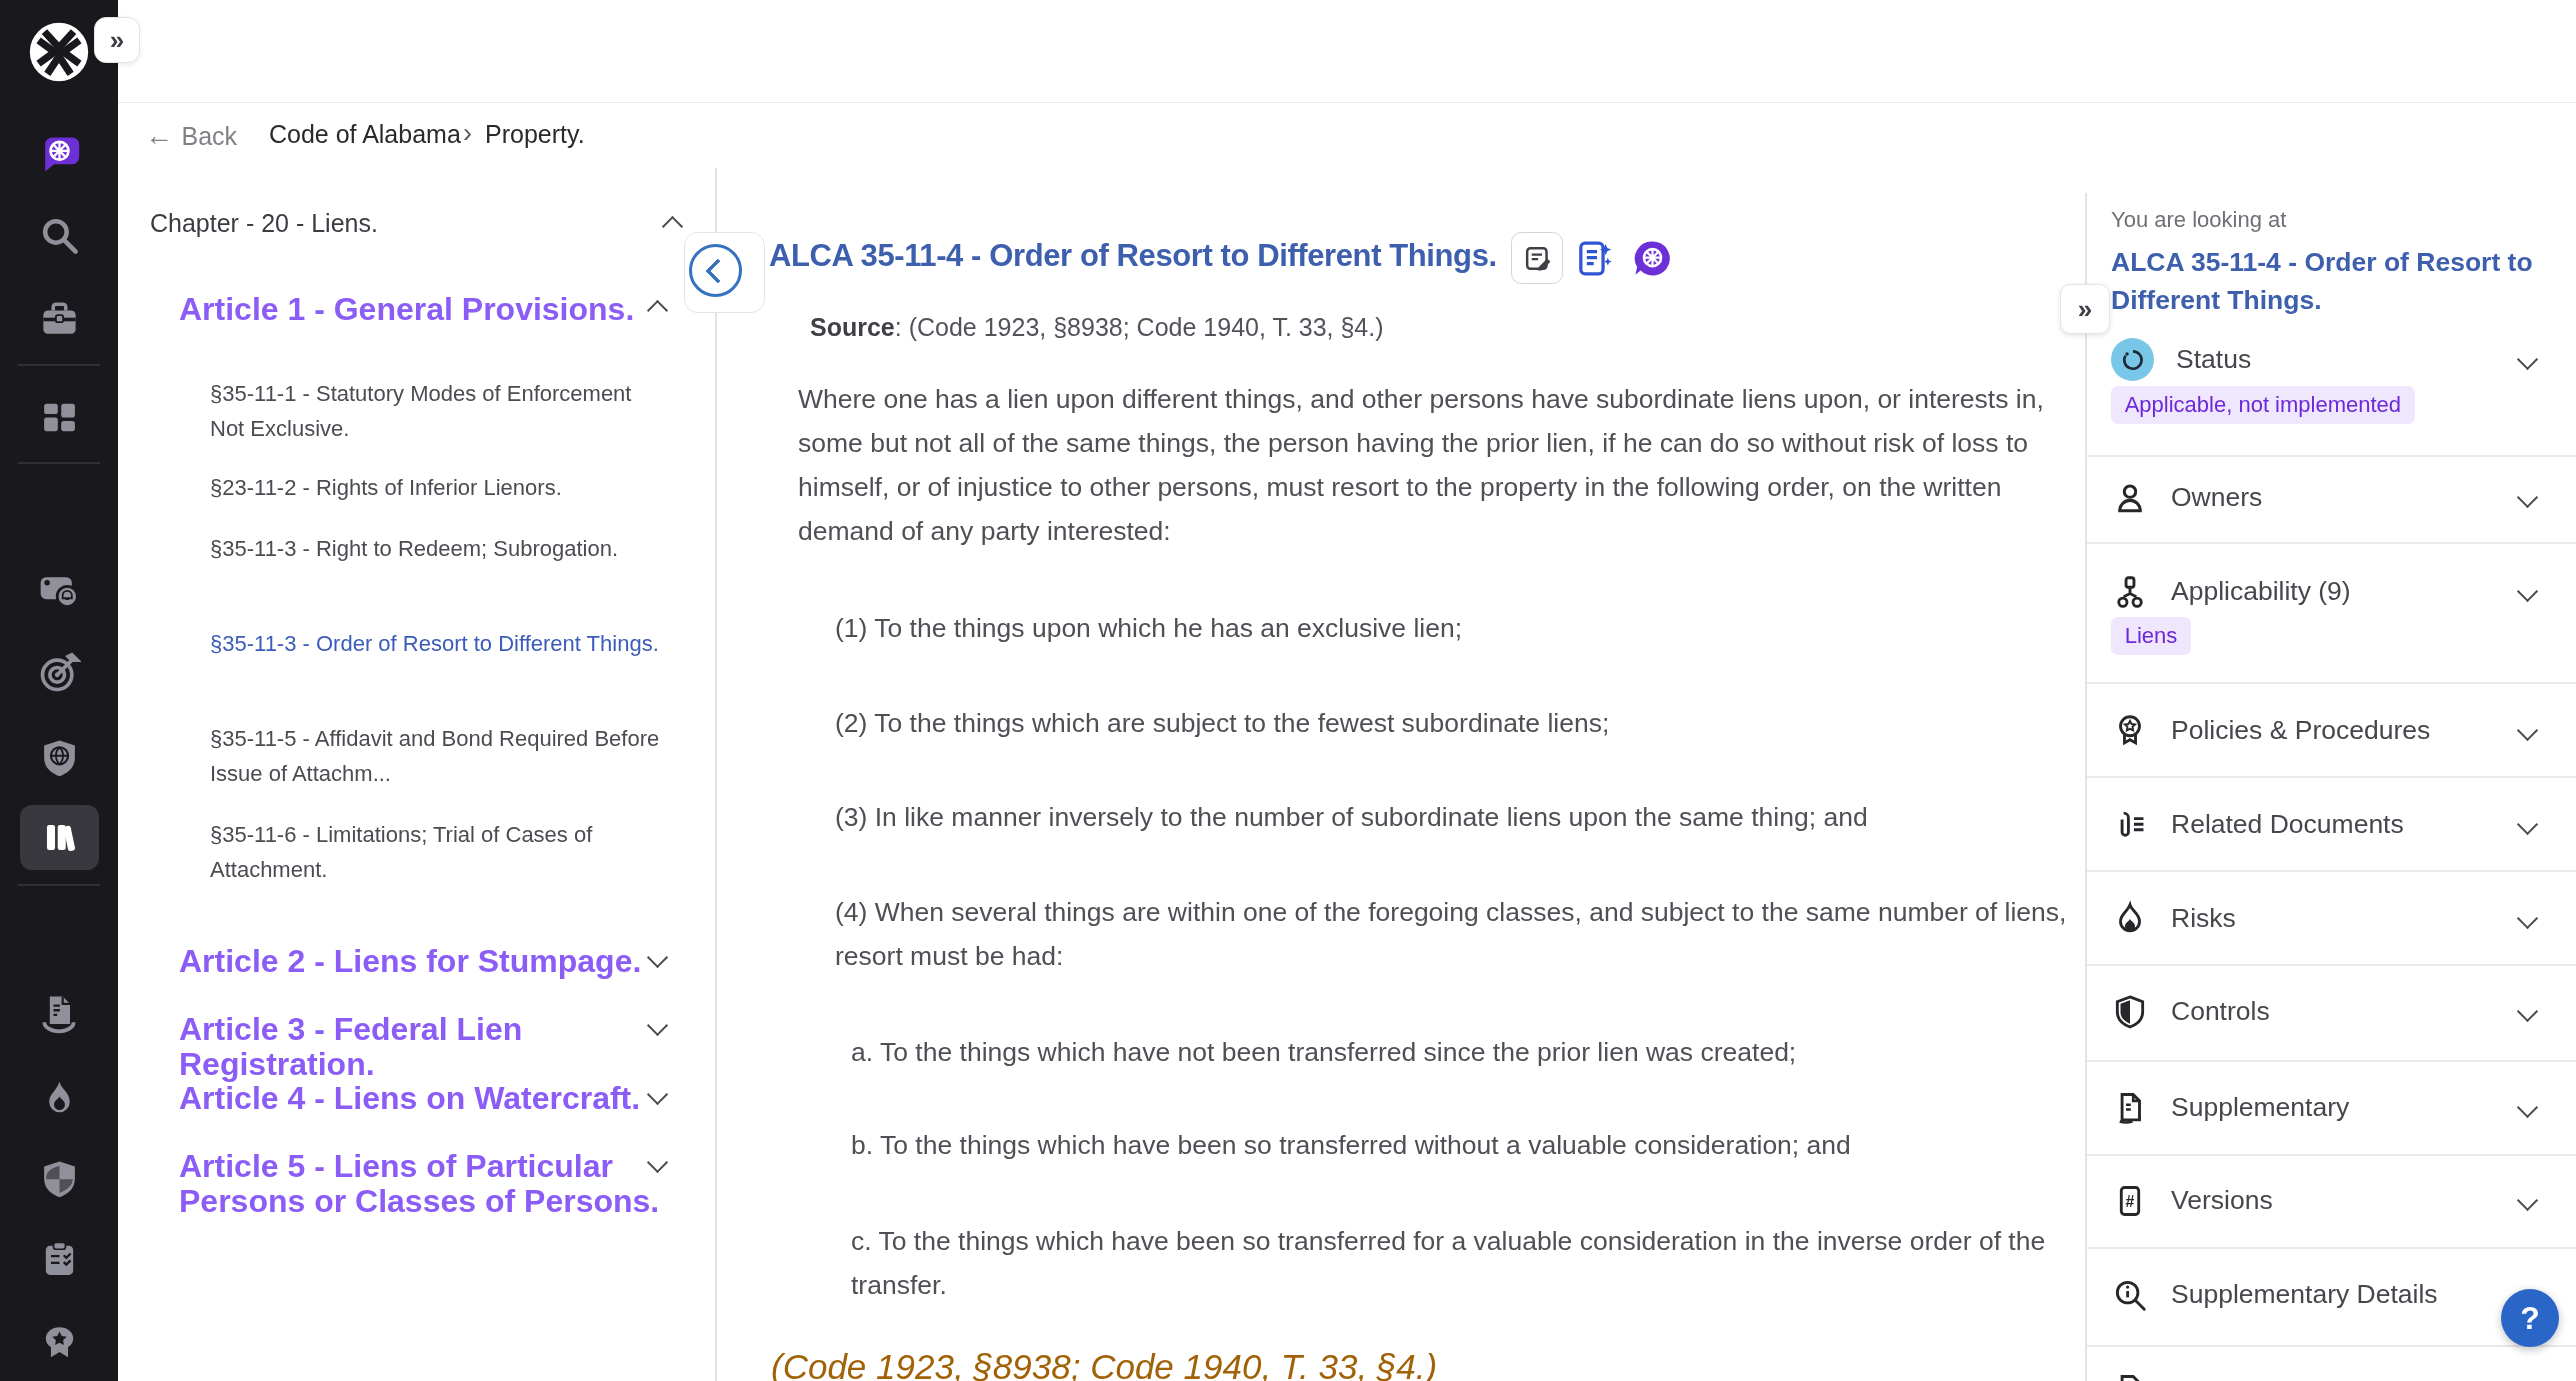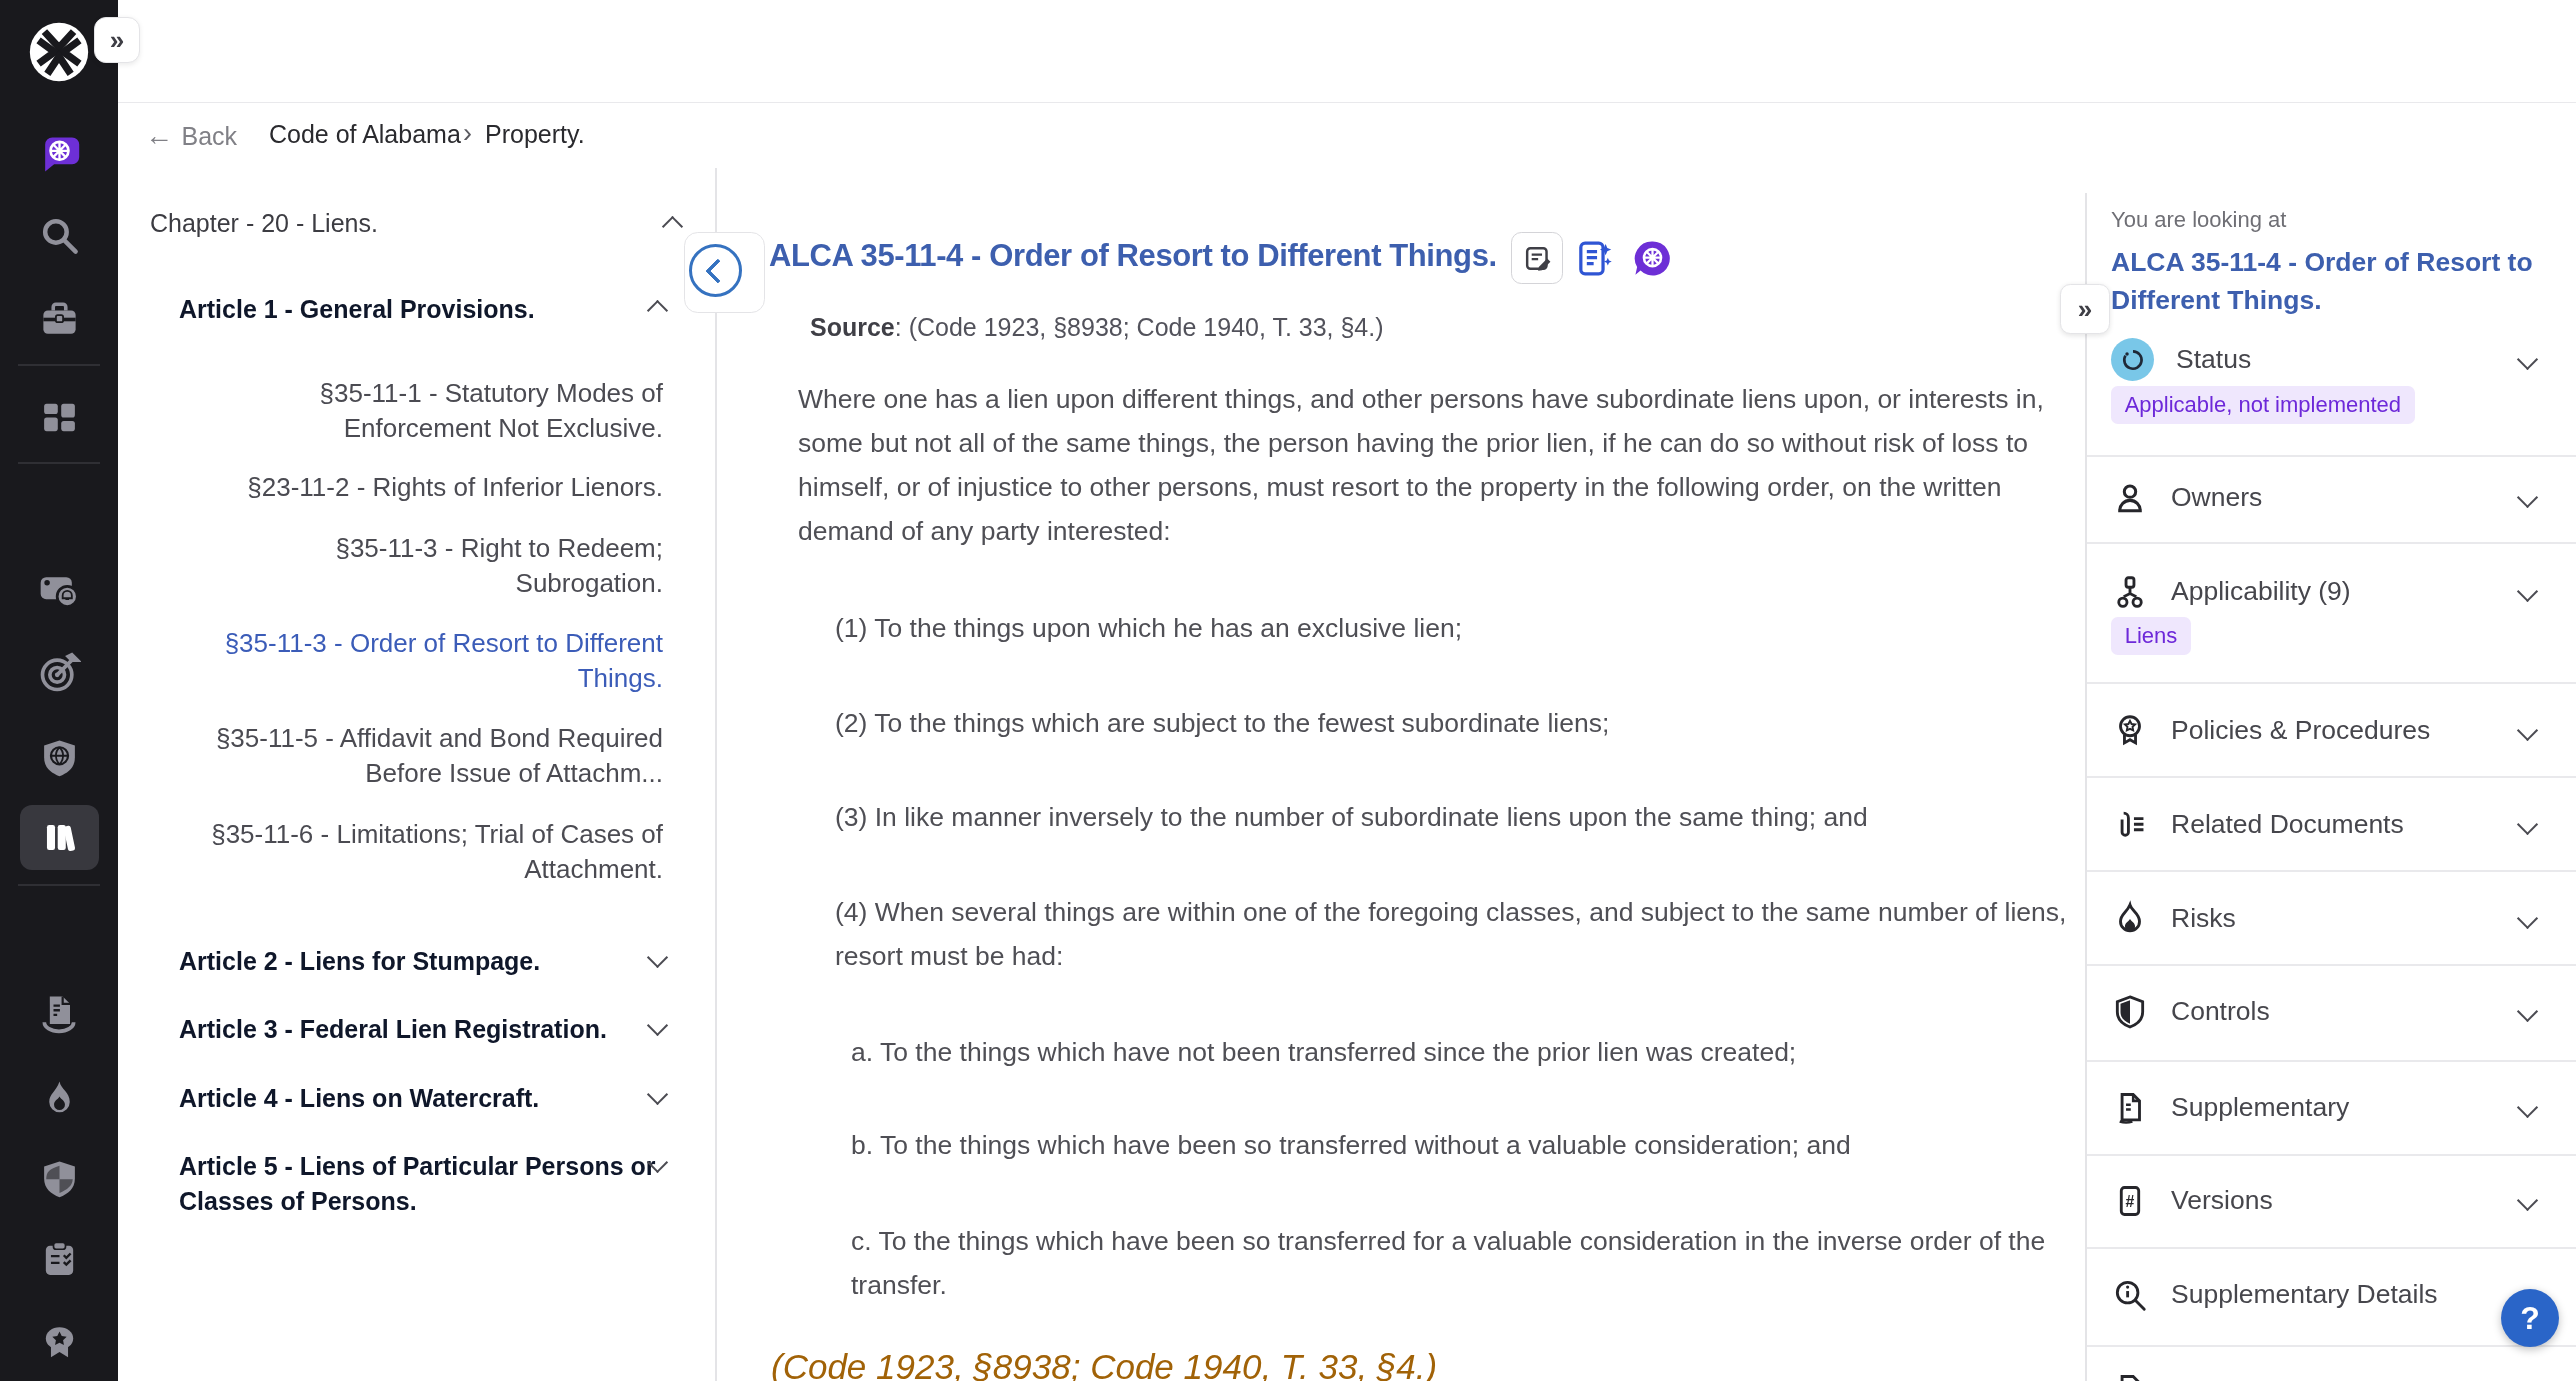--- a/index.html
+++ b/index.html
@@ -27,22 +27,22 @@
   .avatar{left:2487px;top:11px;width:55px;height:55px;border-radius:50%;border:2.6px solid #2f55cf;box-sizing:border-box;
     display:flex;align-items:center;justify-content:center;font-size:21.4px;font-weight:700;color:#2f55cf;background:#fff;}
   
   .crumb-back{left:145px;top:120px;font-size:25px;color:#808086;display:flex;align-items:center;gap:8.5px;}
   .crumb-root{left:269px;top:120px;font-size:25px;color:#2a2a2e;font-weight:500;}
   .crumb-sep{left:463px;top:118px;font-size:27px;color:#5a5a60;}
   .crumb-cur{left:485px;top:120px;font-size:25px;color:#2a2a2e;font-weight:500;}
   
   .tree-divider{left:715px;top:168px;width:1.7px;height:1214px;background:#e4e4e7;}
   .tree-chapter{left:150px;top:209px;font-size:25px;color:#3c3c42;font-weight:500;}
-  .tree-article{font-size:25px;color:#0f172a;font-weight:700;width:487px;line-height:35px;}
-  .tree-sec{font-size:26px;color:#4b4b52;width:453px;line-height:35px;text-align:right;}
+  .tree-article{font-size:32px;color:#8b5cf6;font-weight:700;width:487px;line-height:35px;}
+  .tree-sec{font-size:22px;color:#4b4b52;width:453px;line-height:35px;}
   .sel{color:#3b5cb8;}
   .chev{display:inline-block;width:13px;height:13px;border-right:2.6px solid #4b4b52;border-bottom:2.6px solid #4b4b52;transform:rotate(45deg);}
   .chev.up{transform:rotate(-135deg);}
   .drawer-stub{left:684px;top:232px;width:79px;height:79px;background:#fff;border:1.7px solid #e4e4e7;border-radius:13.7px;z-index:31;}
   .collapse-circle{left:689px;top:244px;width:53px;height:53px;border-radius:50%;background:#fff;border:3.4px solid #3572c0;
     box-sizing:border-box;display:flex;align-items:center;justify-content:center;z-index:32;}
   .chev-left-blue{width:13.7px;height:13.7px;border-left:4.3px solid #3572c0;border-bottom:4.3px solid #3572c0;transform:rotate(45deg);border-radius:1.7px;margin-left:5.1px;}
   
   .doc-title{left:769px;top:238px;font-size:31px;font-weight:700;color:#3d5fae;letter-spacing:-0.4px;}
   .icon-btn{left:1511px;top:232px;width:50px;height:50px;border:1.7px solid #d4d4d8;border-radius:10.3px;background:#fff;

